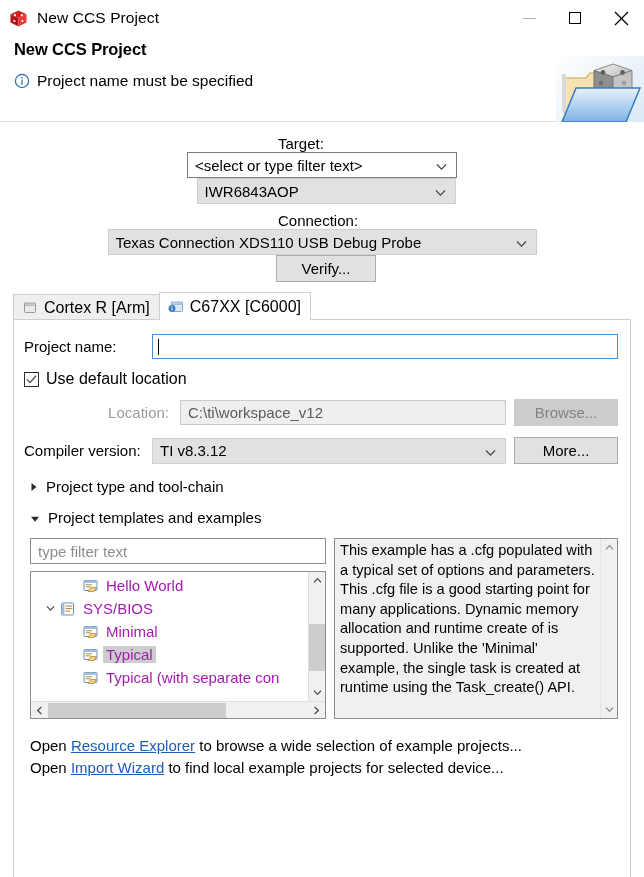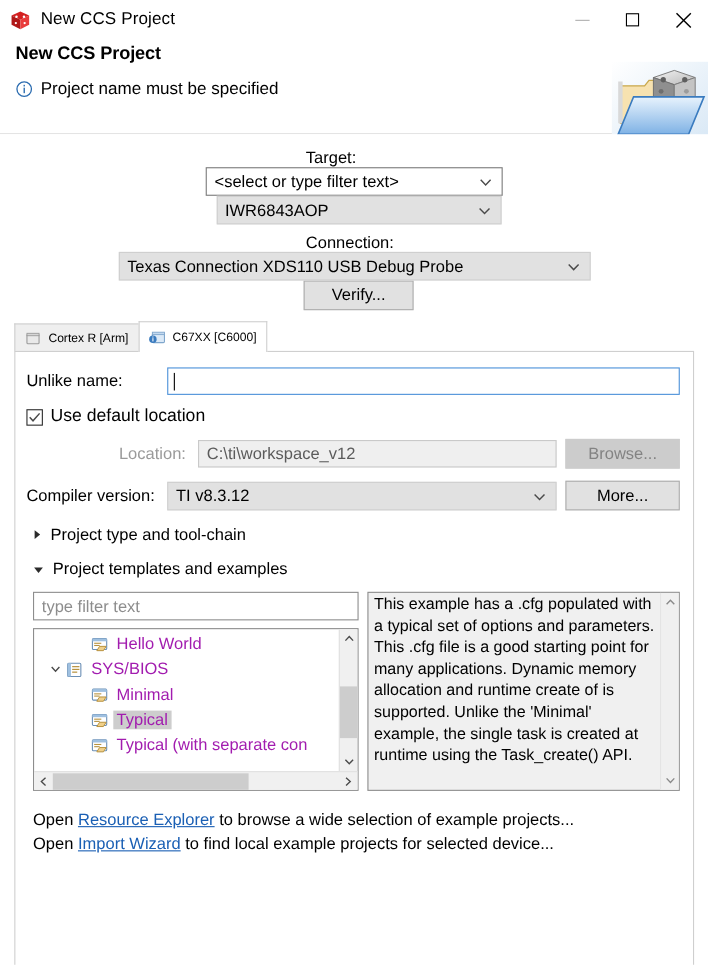--- a/index.html
+++ b/index.html
@@ -172,21 +172,21 @@
     display: flex;
     align-items: flex-end;
     margin-top: 10px;
     height: 28px;
   }
   .tab {
     height: 26px;
     display: flex;
     align-items: center;
     padding: 0 9px 0 8px;
-    font-size: 11px;
+    font-size: 16px;
     color: #000;
     border: 1px solid #cfcfcf;
     border-bottom: none;
     background: #efefef;
     margin-right: -1px;
   }
   .tab.active {
     background: #ffffff;
     height: 28px;
     border-color: #cfcfcf;
@@ -566,21 +566,21 @@
             <rect x="3.55" y="6.9" width="0.95" height="1" fill="#fff"></rect>
           </svg>
         </span>
         <span>C67XX [C6000]</span>
       </div>
     </div>
 
     <div class="tabpanel">
 
       <div class="frow">
-        <span class="flabel">Unlike name:</span>
+        <span class="flabel">Project name:</span>
         <div class="textinput">
           <span class="caret"></span>
         </div>
       </div>
 
       <div class="checkrow">
         <span class="checkbox">
           <svg width="11" height="9" viewBox="0 0 11 9">
             <polyline points="1,4.4 4,7.6 10,0.8" fill="none" stroke="#4a4a4a" stroke-width="1.35"></polyline>
           </svg>

